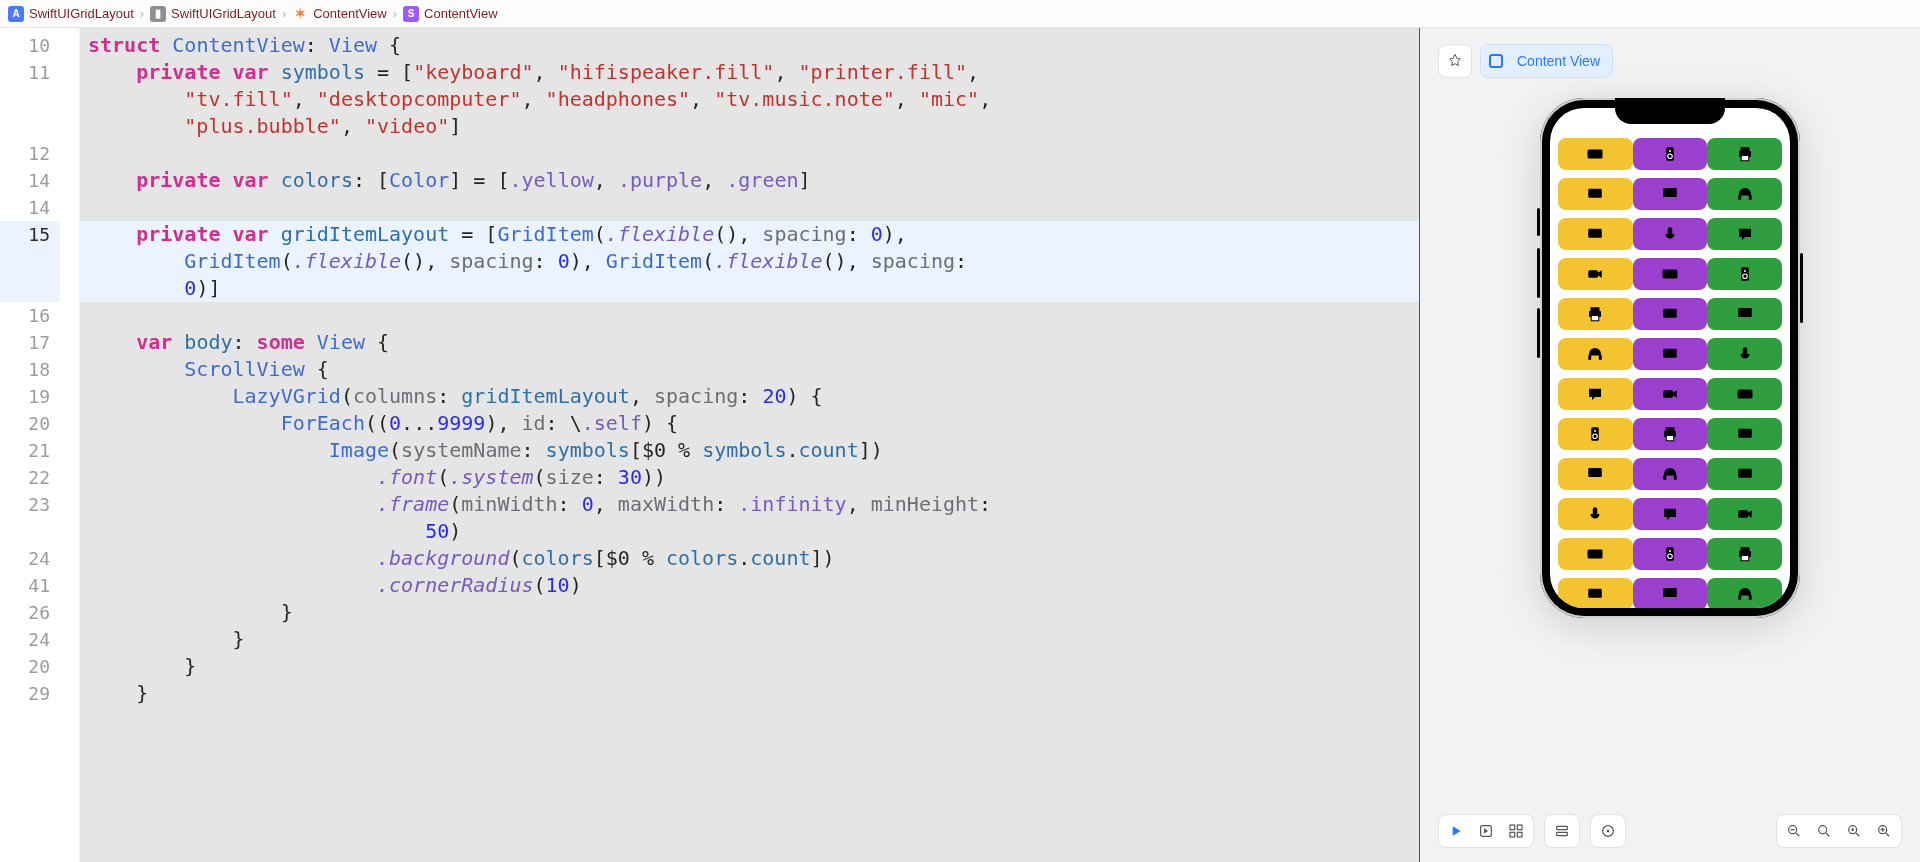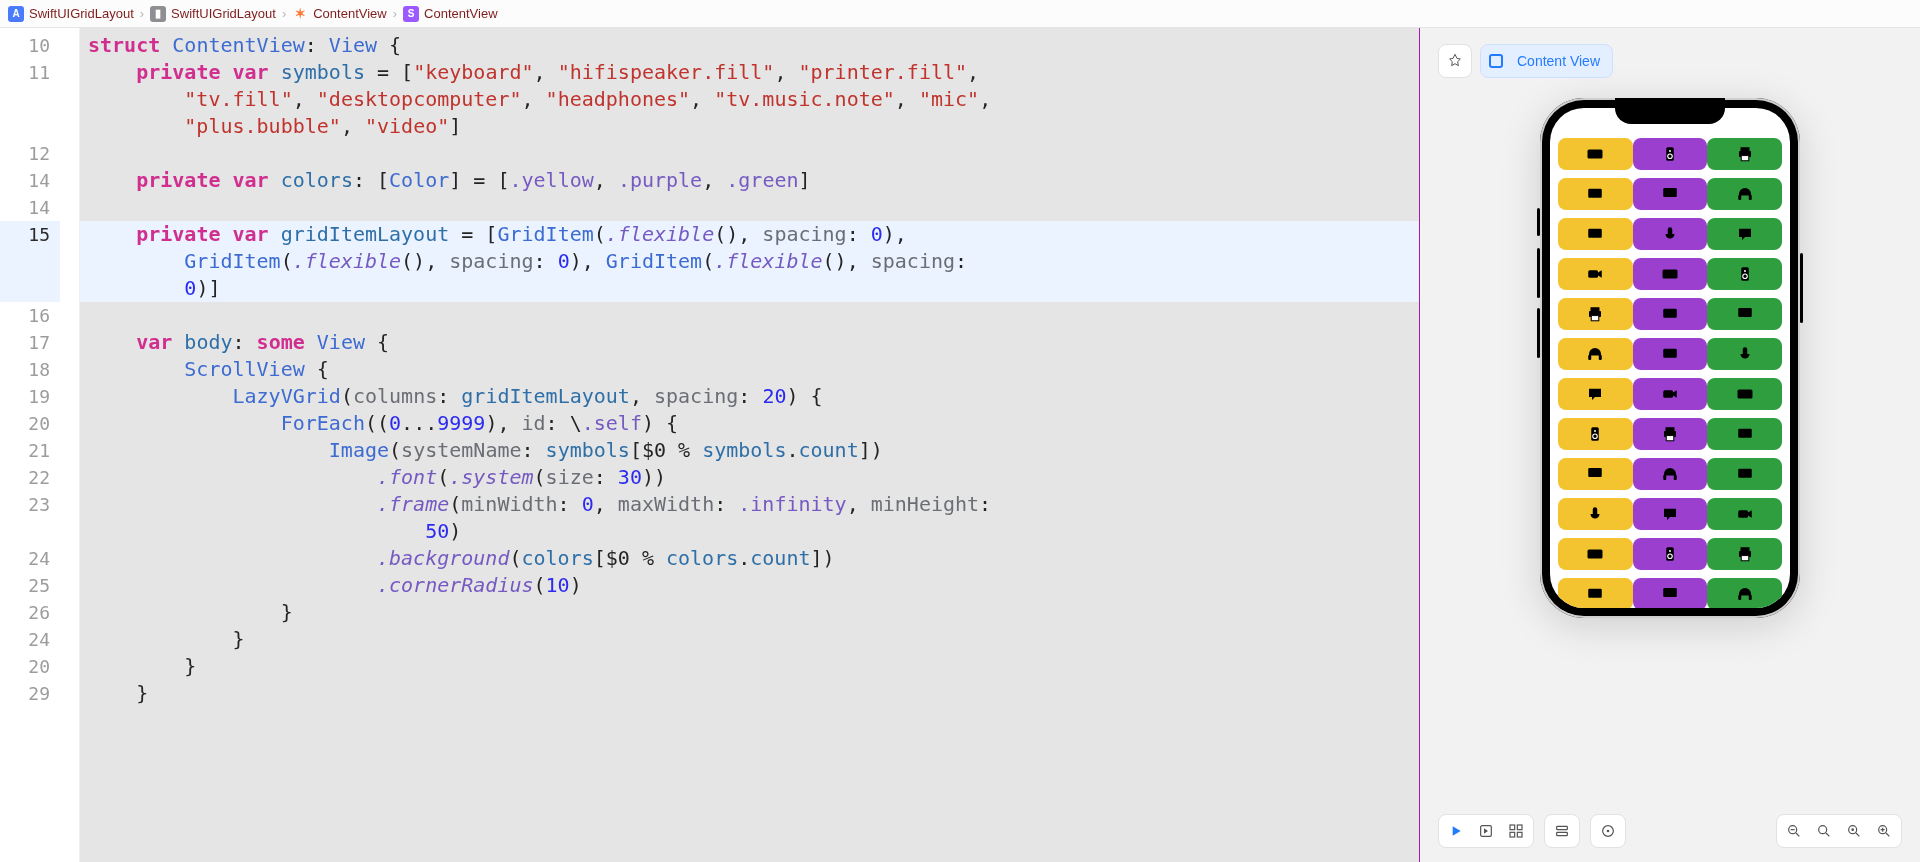--- a/index.html
+++ b/index.html
@@ -115,21 +115,21 @@
         <div>16</div>
         <div>17</div>
         <div>18</div>
         <div>19</div>
         <div>20</div>
         <div>21</div>
         <div>22</div>
         <div>23</div>
         <div>&nbsp;</div>
         <div>24</div>
-        <div>25</div>
+        <div>41</div>
         <div>26</div>
         <div>24</div>
         <div>20</div>
         <div>29</div>
       </div>
     <div class="fold-col"></div>
     <div class="code-col" id="code"><div class="code-line"><span class="kw">struct </span><span class="type">ContentView</span><span class="plain">: </span><span class="type">View</span><span class="plain"> {</span></div><div class="code-line"><span class="plain">    </span><span class="kw">private var </span><span class="ident">symbols</span><span class="plain"> = [</span><span class="str">"keyboard"</span><span class="plain">, </span><span class="str">"hifispeaker.fill"</span><span class="plain">, </span><span class="str">"printer.fill"</span><span class="plain">,</span></div><div class="code-line"><span class="plain">        </span><span class="str">"tv.fill"</span><span class="plain">, </span><span class="str">"desktopcomputer"</span><span class="plain">, </span><span class="str">"headphones"</span><span class="plain">, </span><span class="str">"tv.music.note"</span><span class="plain">, </span><span class="str">"mic"</span><span class="plain">,</span></div><div class="code-line"><span class="plain">        </span><span class="str">"plus.bubble"</span><span class="plain">, </span><span class="str">"video"</span><span class="plain">]</span></div><div class="code-line">&nbsp;<span class="plain"></span></div><div class="code-line"><span class="plain">    </span><span class="kw">private var </span><span class="ident">colors</span><span class="plain">: [</span><span class="type">Color</span><span class="plain">] = [</span><span class="enum">.yellow</span><span class="plain">, </span><span class="enum">.purple</span><span class="plain">, </span><span class="enum">.green</span><span class="plain">]</span></div><div class="code-line">&nbsp;<span class="plain"></span></div><div class="code-line hl-line"><span class="plain">    </span><span class="kw">private var </span><span class="ident">gridItemLayout</span><span class="plain"> = [</span><span class="type">GridItem</span><span class="plain">(</span><span class="func">.flexible</span><span class="plain">(), </span><span class="param">spacing</span><span class="plain">: </span><span class="num">0</span><span class="plain">),</span></div><div class="code-line hl-line"><span class="plain">        </span><span class="type">GridItem</span><span class="plain">(</span><span class="func">.flexible</span><span class="plain">(), </span><span class="param">spacing</span><span class="plain">: </span><span class="num">0</span><span class="plain">), </span><span class="type">GridItem</span><span class="plain">(</span><span class="func">.flexible</span><span class="plain">(), </span><span class="param">spacing</span><span class="plain">:</span></div><div class="code-line hl-line"><span class="plain">        </span><span class="num">0</span><span class="plain">)]</span></div><div class="code-line">&nbsp;<span class="plain"></span></div><div class="code-line"><span class="plain">    </span><span class="kw">var </span><span class="ident">body</span><span class="plain">: </span><span class="kw">some </span><span class="type">View</span><span class="plain"> {</span></div><div class="code-line"><span class="plain">        </span><span class="type">ScrollView</span><span class="plain"> {</span></div><div class="code-line"><span class="plain">            </span><span class="type">LazyVGrid</span><span class="plain">(</span><span class="param">columns</span><span class="plain">: </span><span class="ident">gridItemLayout</span><span class="plain">, </span><span class="param">spacing</span><span class="plain">: </span><span class="num">20</span><span class="plain">) {</span></div><div class="code-line"><span class="plain">                </span><span class="type">ForEach</span><span class="plain">((</span><span class="num">0</span><span class="plain">...</span><span class="num">9999</span><span class="plain">), </span><span class="param">id</span><span class="plain">: \</span><span class="enum">.self</span><span class="plain">) {</span></div><div class="code-line"><span class="plain">                    </span><span class="type">Image</span><span class="plain">(</span><span class="param">systemName</span><span class="plain">: </span><span class="ident">symbols</span><span class="plain">[$0 % </span><span class="ident">symbols</span><span class="plain">.</span><span class="ident">count</span><span class="plain">])</span></div><div class="code-line"><span class="plain">                        </span><span class="func">.font</span><span class="plain">(</span><span class="func">.system</span><span class="plain">(</span><span class="param">size</span><span class="plain">: </span><span class="num">30</span><span class="plain">))</span></div><div class="code-line"><span class="plain">                        </span><span class="func">.frame</span><span class="plain">(</span><span class="param">minWidth</span><span class="plain">: </span><span class="num">0</span><span class="plain">, </span><span class="param">maxWidth</span><span class="plain">: </span><span class="enum">.infinity</span><span class="plain">, </span><span class="param">minHeight</span><span class="plain">:</span></div><div class="code-line"><span class="plain">                            </span><span class="num">50</span><span class="plain">)</span></div><div class="code-line"><span class="plain">                        </span><span class="func">.background</span><span class="plain">(</span><span class="ident">colors</span><span class="plain">[$0 % </span><span class="ident">colors</span><span class="plain">.</span><span class="ident">count</span><span class="plain">])</span></div><div class="code-line"><span class="plain">                        </span><span class="func">.cornerRadius</span><span class="plain">(</span><span class="num">10</span><span class="plain">)</span></div><div class="code-line"><span class="plain">                }</span></div><div class="code-line"><span class="plain">            }</span></div><div class="code-line"><span class="plain">        }</span></div><div class="code-line"><span class="plain">    }</span></div></div>
   </div>
 
   <div class="canvas-pane">

